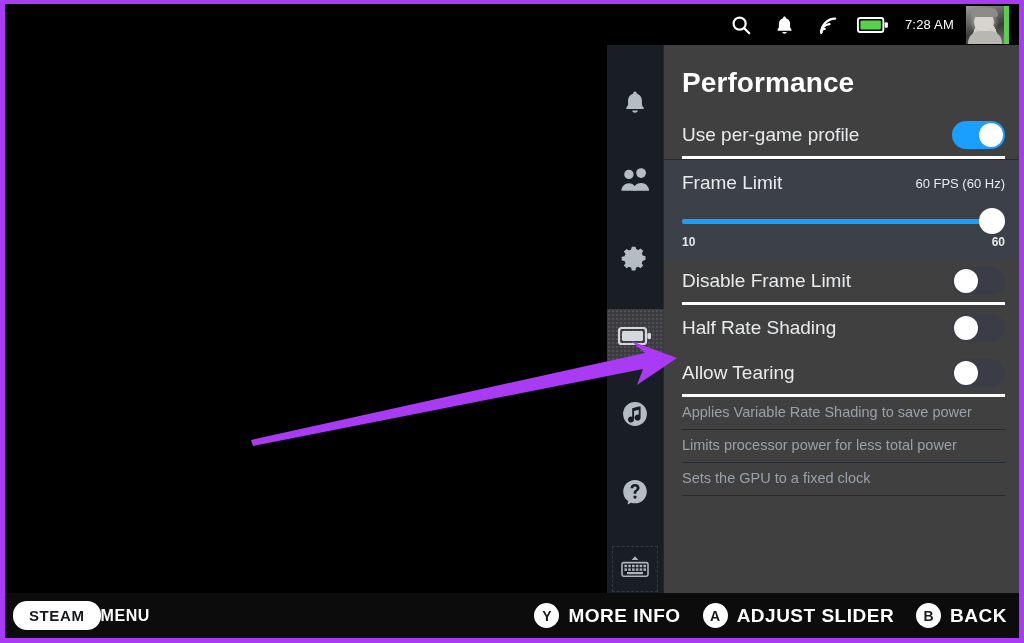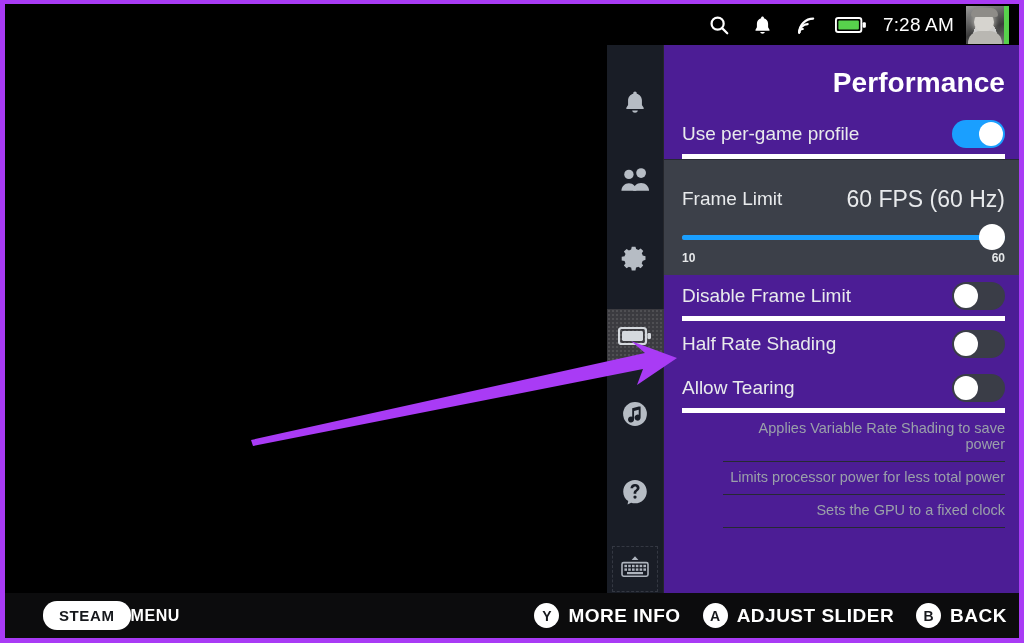--- a/index.html
+++ b/index.html
@@ -58,21 +58,21 @@
     display: flex; align-items: center; justify-content: flex-end;
     padding-right: 10px; gap: 0px;
     z-index: 40;
   }
   .sb-icon {
     width: 44px; height: 41px;
     display: flex; align-items: center; justify-content: center;
     color: #fff;
   }
   #sb-time {
-    color: #fff; font-size: 19px; font-weight: 400;
+    color: #fff; font-size: 13px; font-weight: 400;
     letter-spacing: .2px; padding: 0 12px 0 10px;
     white-space: nowrap;
   }
   #avatar {
     position: relative; width: 38px; height: 38px;
     background:
       radial-gradient(circle at 48% 30%, #e9e9e9 0 17%, transparent 18%),
       radial-gradient(circle at 50% 74%, #cfcfcf 0 34%, transparent 35%),
       linear-gradient(160deg,#9c9c9c,#3b3b3b 60%,#767676);
     overflow: hidden;
@@ -124,54 +124,52 @@
   #rail-keyboard {
     margin-top: auto; margin-bottom: 6px;
     width: 46px; height: 46px;
     border: 1px dashed #343842;
     display: flex; align-items: center; justify-content: center;
     color: #aeb4bd;
   }
 
   #panel {
     flex: 1; height: 100%;
-    background: #4c1d95;
+    background: #404040;
     padding: 0 14px 0 18px;
     overflow: hidden;
-    text-align: right;
   }
   #panel-title {
     color: #ffffff; font-size: 28px; font-weight: 700;
     padding: 22px 0 14px 0; letter-spacing: .1px;
   }
 
   .row {
     display: flex; align-items: center; justify-content: space-between;
     height: 46px;
-    border-bottom: 5px solid #ffffff;
+    border-bottom: 3px solid #ffffff;
   }
   .row:last-child { border-bottom: 1px solid #262a32; }
   .row-label {
     color: #e8eaec; font-size: 19px; font-weight: 400;
   }
   .row-value {
-    color: #e8eaec; font-size: 23px; font-weight: 400;
+    color: #e8eaec; font-size: 13px; font-weight: 400;
   }
   .row-desc {
     color: #9aa0aa; font-size: 14.5px;
     padding: 7px 0 9px 0;
     border-bottom: 1px solid #262a32;
-    margin-left: 41px;
   }
 
   
   .block-highlight {
     background: #3c4049;
     margin: 0 -14px 0 -18px;
-    padding: 16px 14px 10px 18px;
+    padding: 0 14px 10px 18px;
     border-top: 1px solid #262a32;
   }
   .block-highlight .row { border-bottom: none; }
 
   
   .toggle {
     width: 53px; height: 28px; border-radius: 14px;
     position: relative; flex: 0 0 auto;
   }
   .toggle.off { background: #3a3d47; }
@@ -204,21 +202,21 @@
     color: #e6e8ea; font-size: 12px; font-weight: 700;
     margin-top: 1px;
   }
 
   
   #bottombar {
     position: absolute; left: 0; bottom: 0;
     width: 100%; height: 45px;
     background: #0c0c0d;
     display: flex; align-items: center;
-    padding: 0 12px 0 38px;
+    padding: 0 12px 0 8px;
     z-index: 40;
   }
   #steam-pill {
     background: #ffffff; color: #16181c;
     font-size: 15px; font-weight: 700; letter-spacing: .6px;
     padding: 6px 16px; border-radius: 14px;
   }
   #menu-label {
     color: #ffffff; font-size: 16px; font-weight: 700;
     letter-spacing: .6px; 

